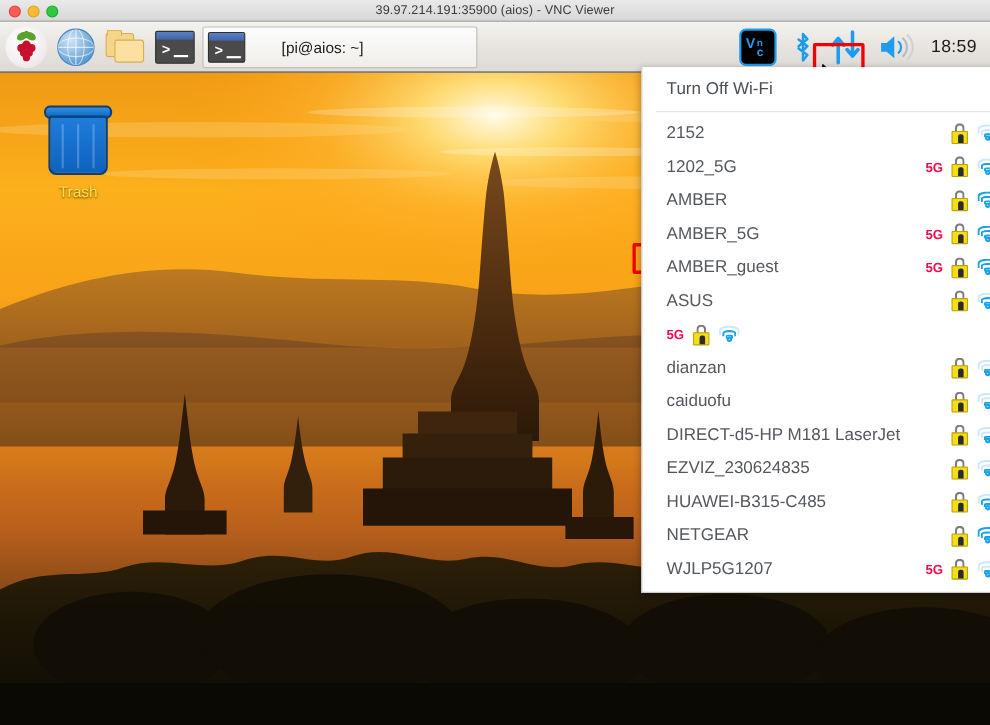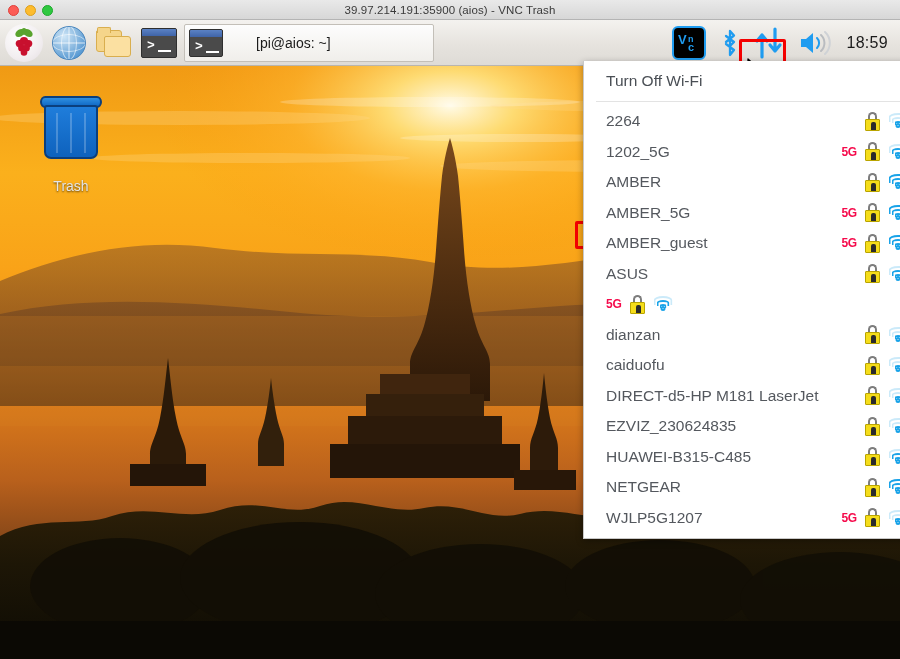--- a/index.html
+++ b/index.html
@@ -94,21 +94,21 @@
   #desktop{ position:absolute; left:0; top:46px; width:900px; height:593px; overflow:hidden; }
   #wall{ position:absolute; inset:0; }
 
   
   #trash{ position:absolute; left:31px; top:30px; width:80px; text-align:center; cursor:pointer;}
   .can{ width:66px; height:66px; margin:0 auto; position:relative;}
   .can .lid{ position:absolute; left:2px; top:0; width:62px; height:12px; border-radius:6px/7px; background:linear-gradient(180deg,#2f8fe0,#0f68c4); border:2px solid #0b3f7d;}
   .can .body{ position:absolute; left:6px; top:9px; width:54px; height:54px; background:linear-gradient(180deg,#1f7ddb 0%, #0e62bd 100%); border:2px solid #0b3f7d; border-radius:3px 3px 7px 7px;}
   .can .body i{ position:absolute; top:6px; width:2px; height:40px; background:rgba(255,255,255,.22);}
   .can .body i:nth-child(1){ left:10px;} .can .body i:nth-child(2){ left:24px;} .can .body i:nth-child(3){ left:38px;}
-  #trash .lbl{ margin-top:16px; font-size:14px; color:#e5e5e5; text-shadow:0 1px 2px rgba(0,0,0,.65); }
+  #trash .lbl{ margin-top:4px; font-size:14px; color:#fde047; text-shadow:0 1px 2px rgba(0,0,0,.65); }
 
   
   #wifimenu{
     position:absolute; left:563px; top:41px; width:337px;
     background:#ffffff; border:1px solid #c8c8c8; border-top:none;
     box-shadow:0 2px 7px rgba(0,0,0,.33);
     padding:6px 0 5px 0;
     z-index:40;
     margin-left:20px;
   }
@@ -135,21 +135,21 @@
 <body>
 
 <div id="app">
 
   <div id="titlebar">
     <div id="lights">
       <span class="light l-close"></span>
       <span class="light l-min"></span>
       <span class="light l-max"></span>
     </div>
-    <div id="win-title">39.97.214.191:35900 (aios) - VNC Trash</div>
+    <div id="win-title">39.97.214.191:35900 (aios) - VNC Viewer</div>
   </div>
 
   <div id="remote">
 
     <div id="desktop">
       <svg id="wall" viewBox="0 0 900 593" preserveAspectRatio="none">
         <defs>
           <linearGradient id="sky" x1="0" y1="0" x2="0" y2="1">
             <stop offset="0%" stop-color="#f09a14"></stop>
             <stop offset="18%" stop-color="#fbb01c"></stop>
@@ -355,21 +355,21 @@
 
     <svg id="cursor" viewBox="0 0 17 24">
       <path d="M1,1 L1,19 L5.6,14.6 L8.6,21.6 L11.6,20.2 L8.8,13.6 L14.6,13.4 Z" fill="#ffffff" stroke="#000000" stroke-width="1.3" stroke-linejoin="round"></path>
     </svg>
 
     <div id="wifimenu">
       <div id="wifi-toggle">Turn Off Wi-Fi</div>
       <div id="menu-sep"></div>
       <div id="net-list">
           <div class="net-row">
-            <div class="net-name">2264</div>
+            <div class="net-name">2152</div>
             <div class="band-spacer" style="width: 20px;"></div>
             <div class="lock">
               <span class="shackle"></span>
               <span class="bodyl"></span>
             </div>
             <div class="wifi-arc">
               <span class="a3" style="opacity:0.22"></span>
               <span class="a2" style="opacity:0.22"></span>
               <span class="a1" style="opacity:1"></span>
               <span class="dot"></span>

